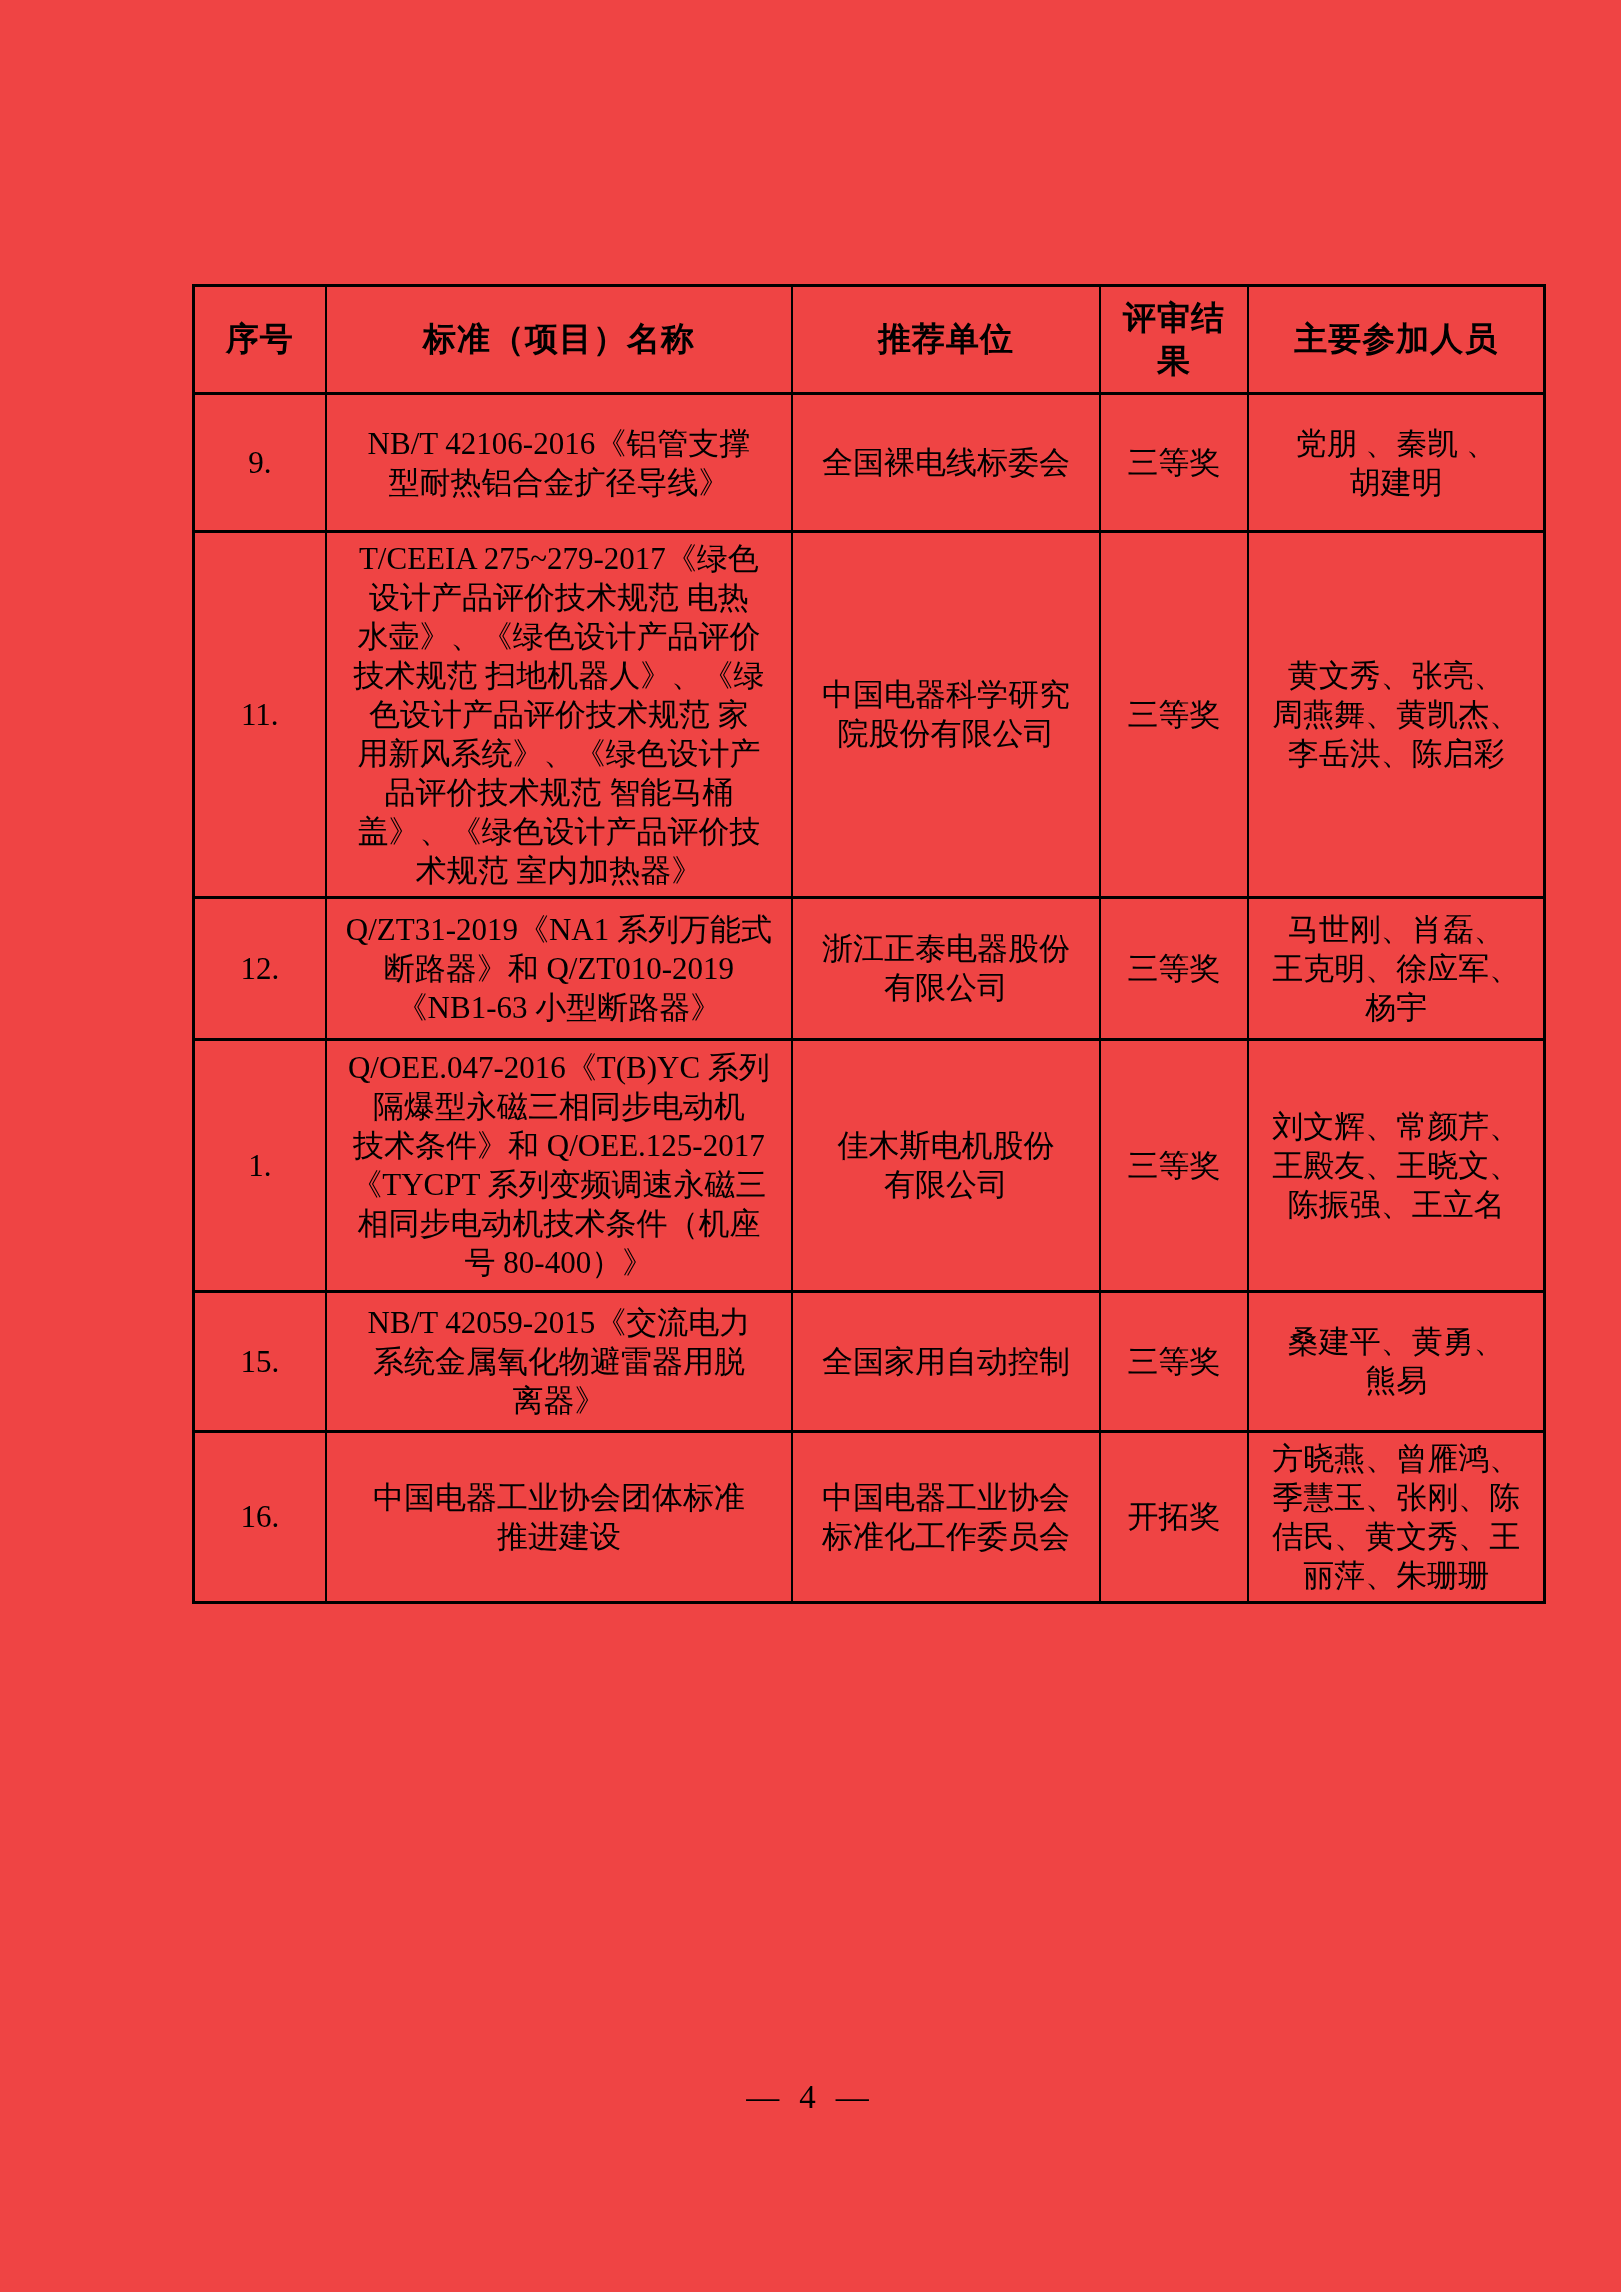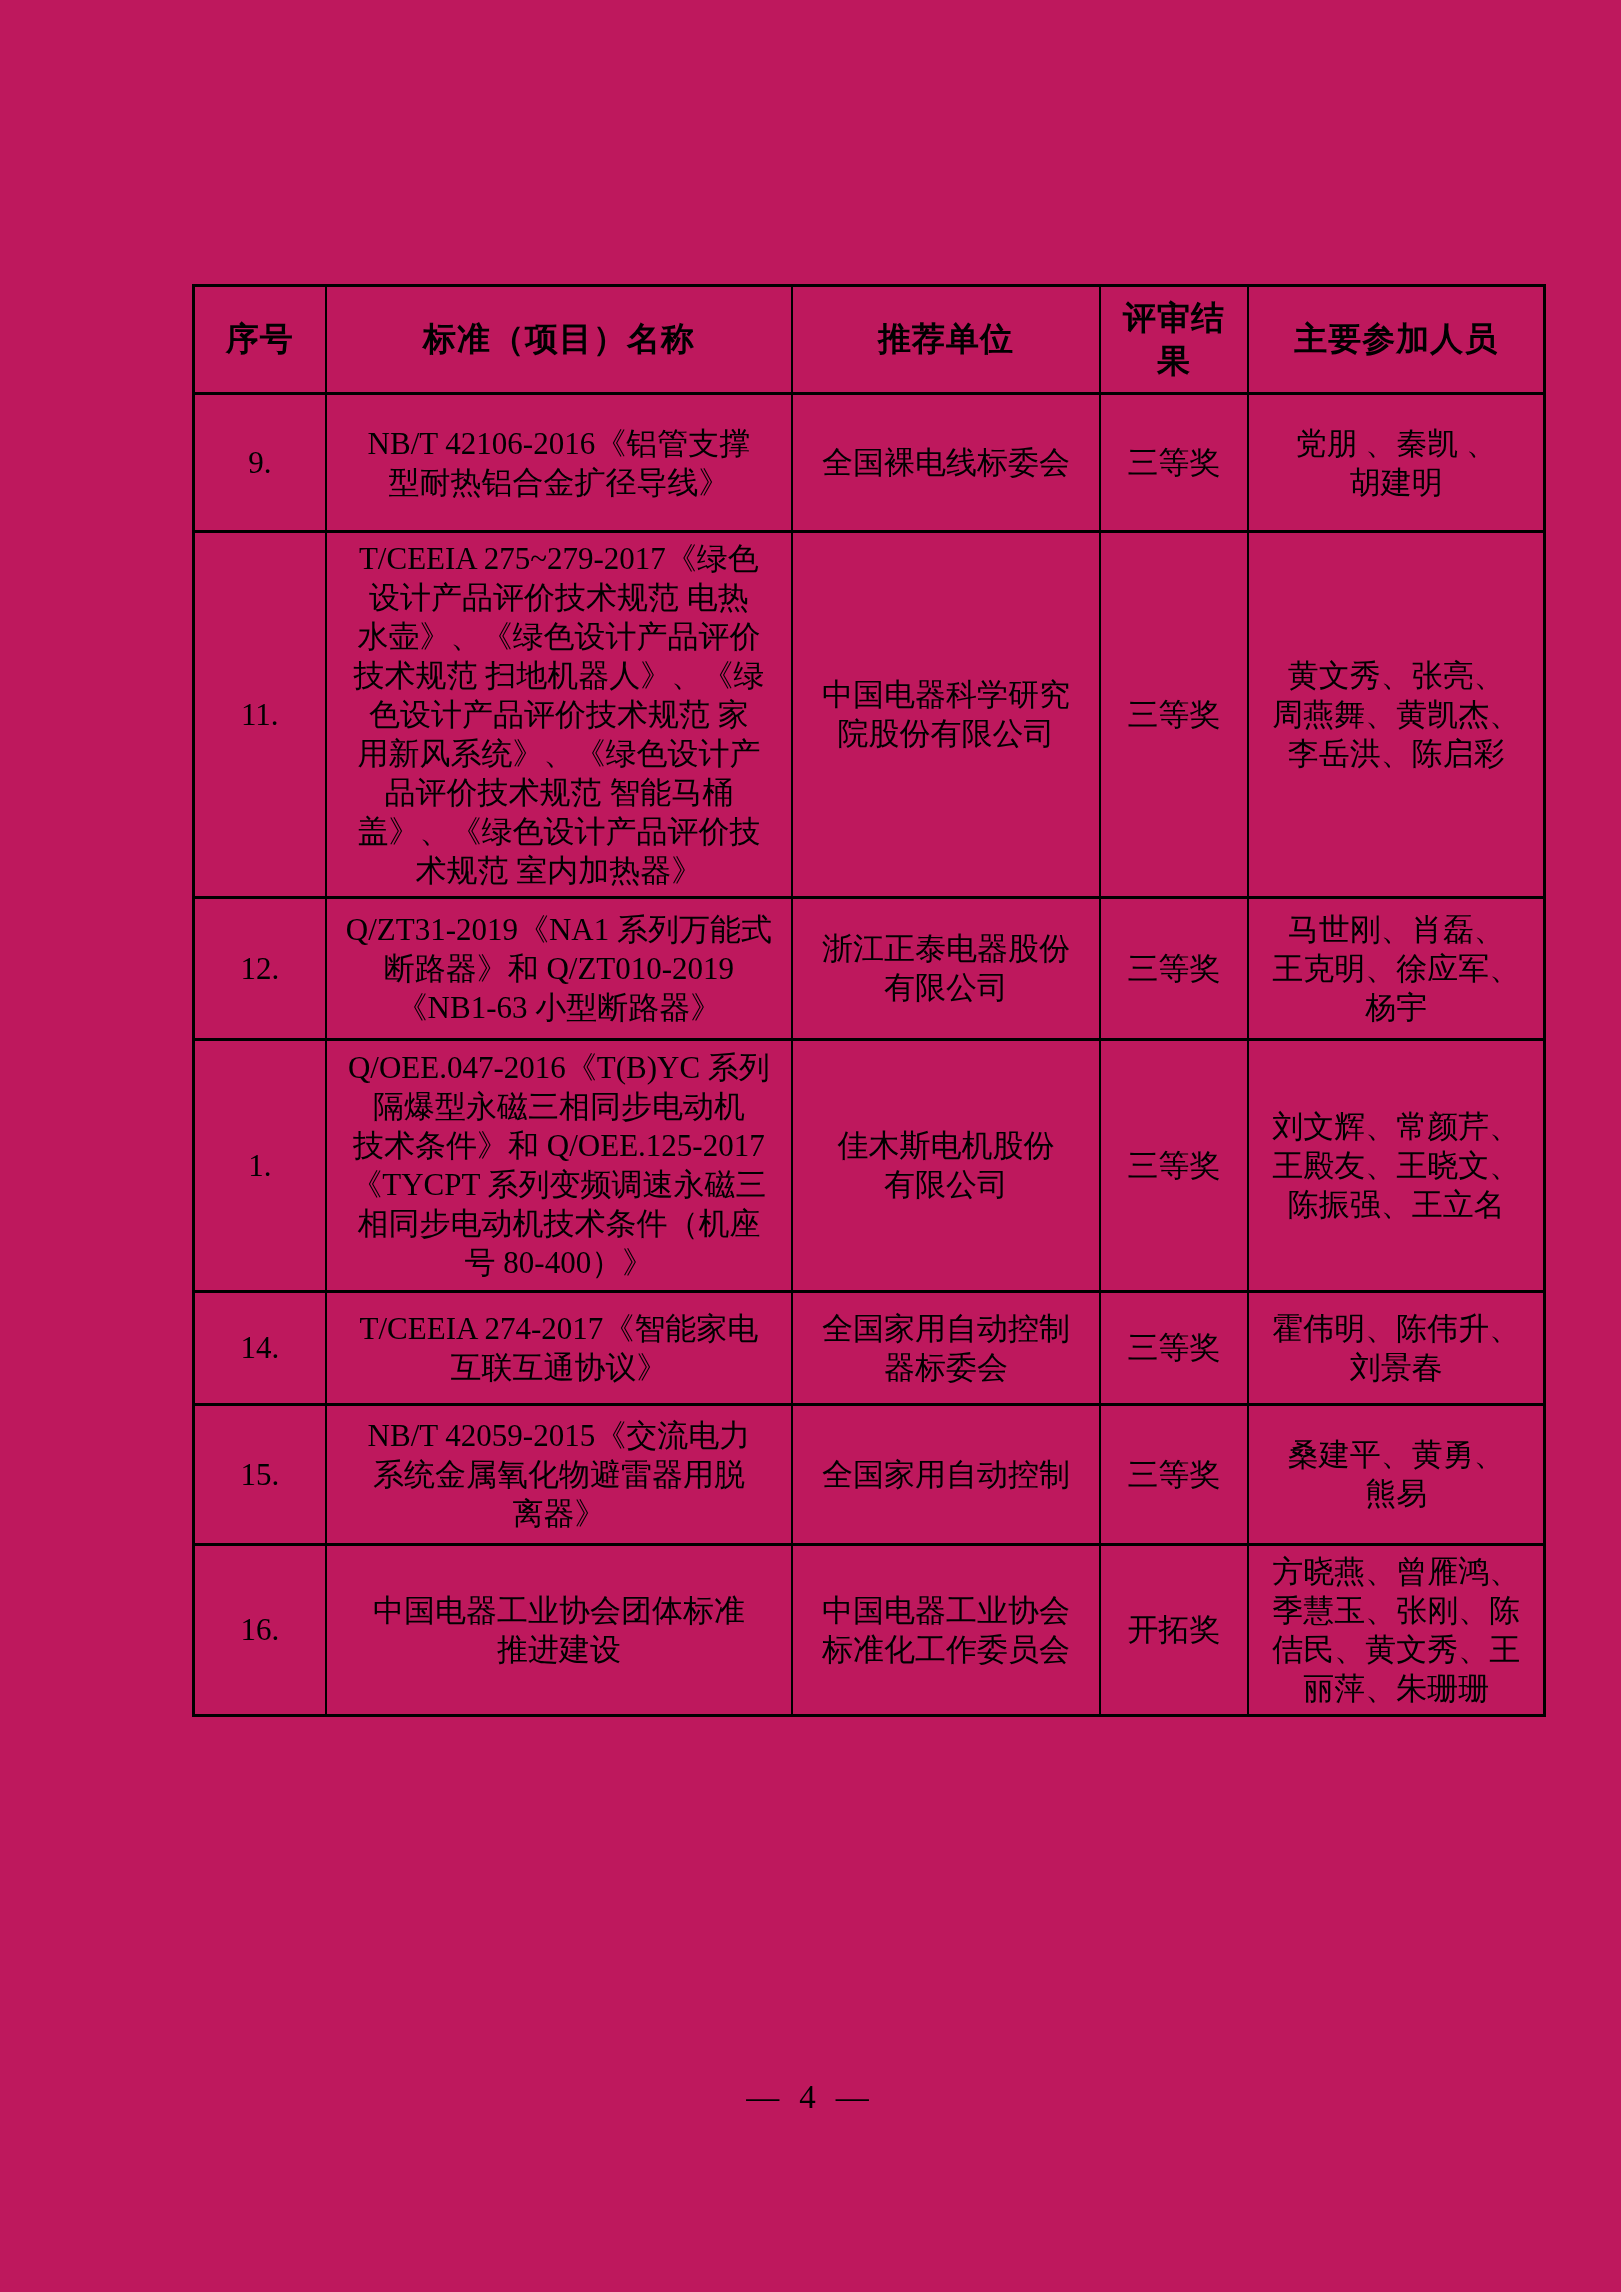--- a/index.html
+++ b/index.html
@@ -4,21 +4,21 @@
 <style>
   html, body {
     margin: 0;
     padding: 0;
     background: #ffffff;
   }
   .page {
     position: relative;
     width: 1621px;
     height: 2293px;
-    background: #be185d;
+    background: #ef4444;
     color: #000;
     font-family: "Liberation Serif", "DejaVu Serif", serif;
     overflow: hidden;
   }
   table.awards-table {
     position: absolute;
     left: 192px;
     top: 284px;
     width: 1262px;
     border-collapse: collapse;
@@ -127,30 +127,20 @@
 《TYCPT 系列变频调速永磁三
 相同步电动机技术条件（机座
 号 80-400）》</td>
           <td class="col2">佳木斯电机股份
 有限公司</td>
           <td class="col3">三等奖</td>
           <td class="col4">刘文辉、常颜芹、
 王殿友、王晓文、
 陈振强、王立名</td>
         </tr>
-        <tr style="height: 113px;">
-          <td class="col0">14.</td>
-          <td class="col1">T/CEEIA 274-2017《智能家电
-互联互通协议》</td>
-          <td class="col2">全国家用自动控制
-器标委会</td>
-          <td class="col3">三等奖</td>
-          <td class="col4">霍伟明、陈伟升、
-刘景春</td>
-        </tr>
         <tr style="height: 140px;">
           <td class="col0">15.</td>
           <td class="col1">NB/T 42059-2015《交流电力
 系统金属氧化物避雷器用脱
 离器》</td>
           <td class="col2">全国家用自动控制</td>
           <td class="col3">三等奖</td>
           <td class="col4">桑建平、黄勇、
 熊易</td>
         </tr>

